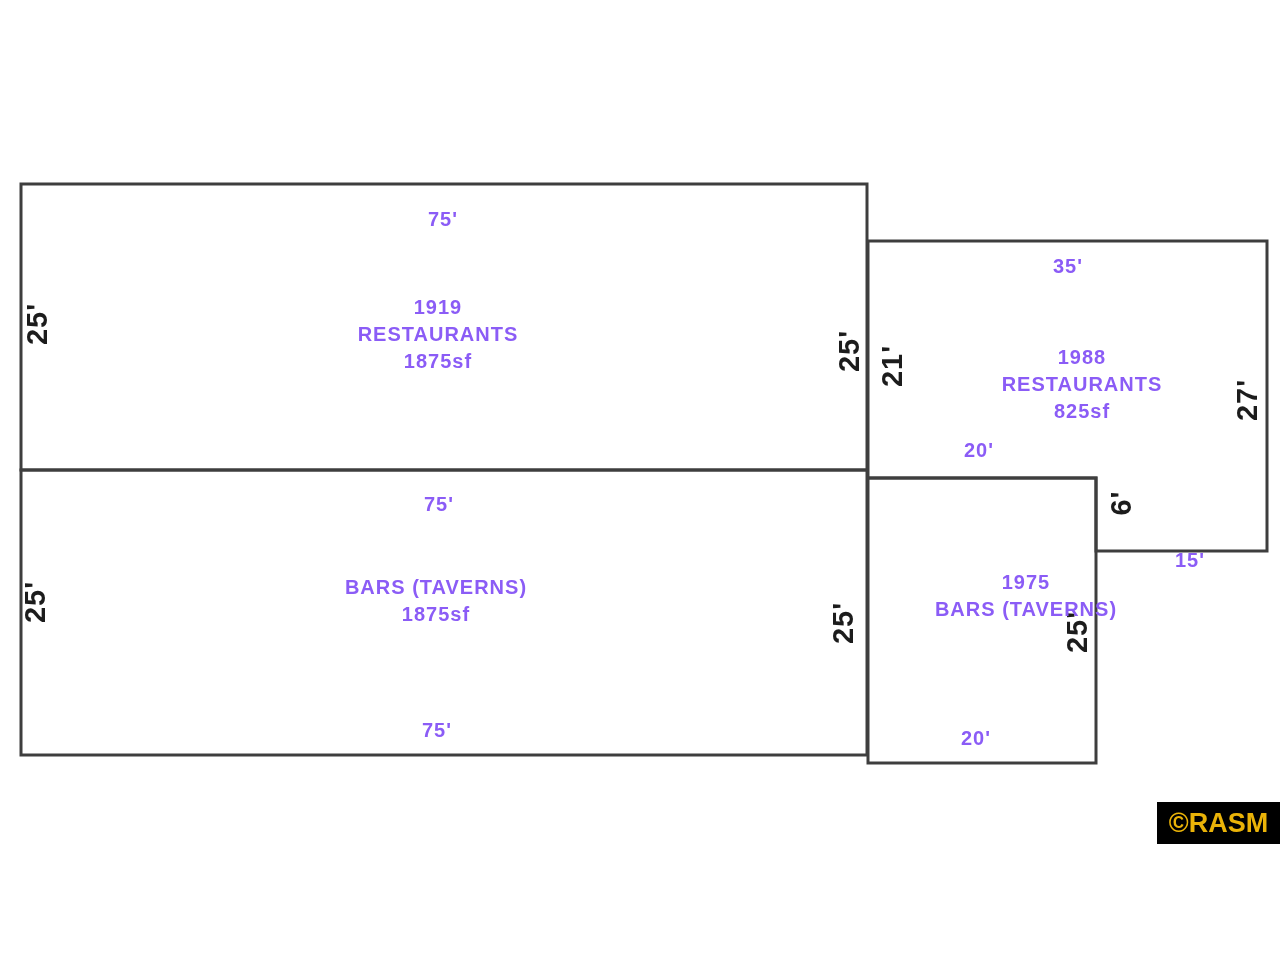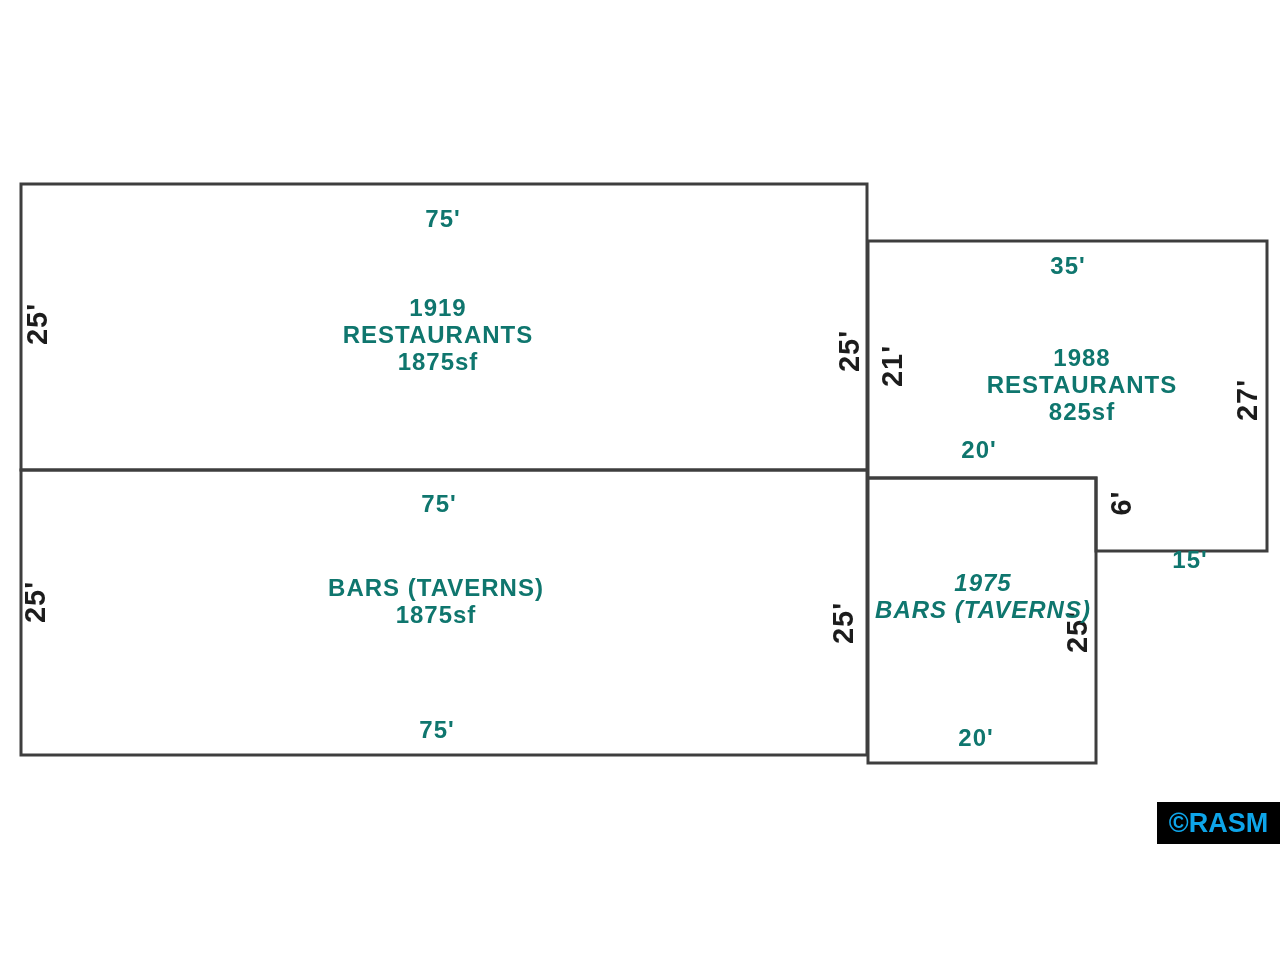--- a/index.html
+++ b/index.html
@@ -17,25 +17,25 @@
     color: #1c1c1c;
   }
   .plan svg {
     position: absolute;
     left: 0;
     top: 0;
   }
   .lbl {
     position: absolute;
     transform: translate(-50%, -50%);
-    font-size: 24px;
+    font-size: 20px;
     font-weight: 700;
     letter-spacing: 1px;
     white-space: nowrap;
-    color: #0f766e;
+    color: #8b5cf6;
   }
   .vlbl {
     position: absolute;
     transform: translate(-50%, -50%) rotate(-90deg);
     font-size: 29px;
     font-weight: 700;
     letter-spacing: 1px;
     white-space: nowrap;
     color: #1c1c1c;
   }
@@ -50,21 +50,21 @@
     width: 123px;
     height: 42px;
     background: #000000;
     display: flex;
     align-items: center;
     justify-content: center;
   }
   .watermark span {
     font-size: 27px;
     font-weight: 700;
-    color: #0ea5e9;
+    color: #eab308;
     letter-spacing: 0px;
   }
 </style>
 </head>
 <body>
 
 <div class="plan">
 
   <svg width="1280" height="960" viewBox="0 0 1280 960">
     <rect x="21" y="184" width="846" height="286" fill="none" stroke="#3e3e3e" stroke-width="3"></rect>
@@ -98,21 +98,21 @@
   <span class="vlbl" style="left:35px; top:602px;">25'</span>
   <span class="vlbl" style="left:843px; top:623px;">25'</span>
   <span class="lbl" style="left:437px; top:730px;">75'</span>
   <div class="lbl unit-label" style="left:436px; top:601px;">
     <div>BARS (TAVERNS)</div>
     <div>1875sf</div>
   </div>
 
   <span class="vlbl" style="left:1077px; top:632px;">25'</span>
   <span class="lbl" style="left:976px; top:738px;">20'</span>
-  <div class="lbl unit-label" style="left:983px; top:596px;font-style:italic;">
+  <div class="lbl unit-label" style="left:1026px; top:596px;">
     <div>1975</div>
     <div>BARS (TAVERNS)</div>
   </div>
 
   <div class="watermark">
     <span>©RASM</span>
   </div>
 
 </div>
 

